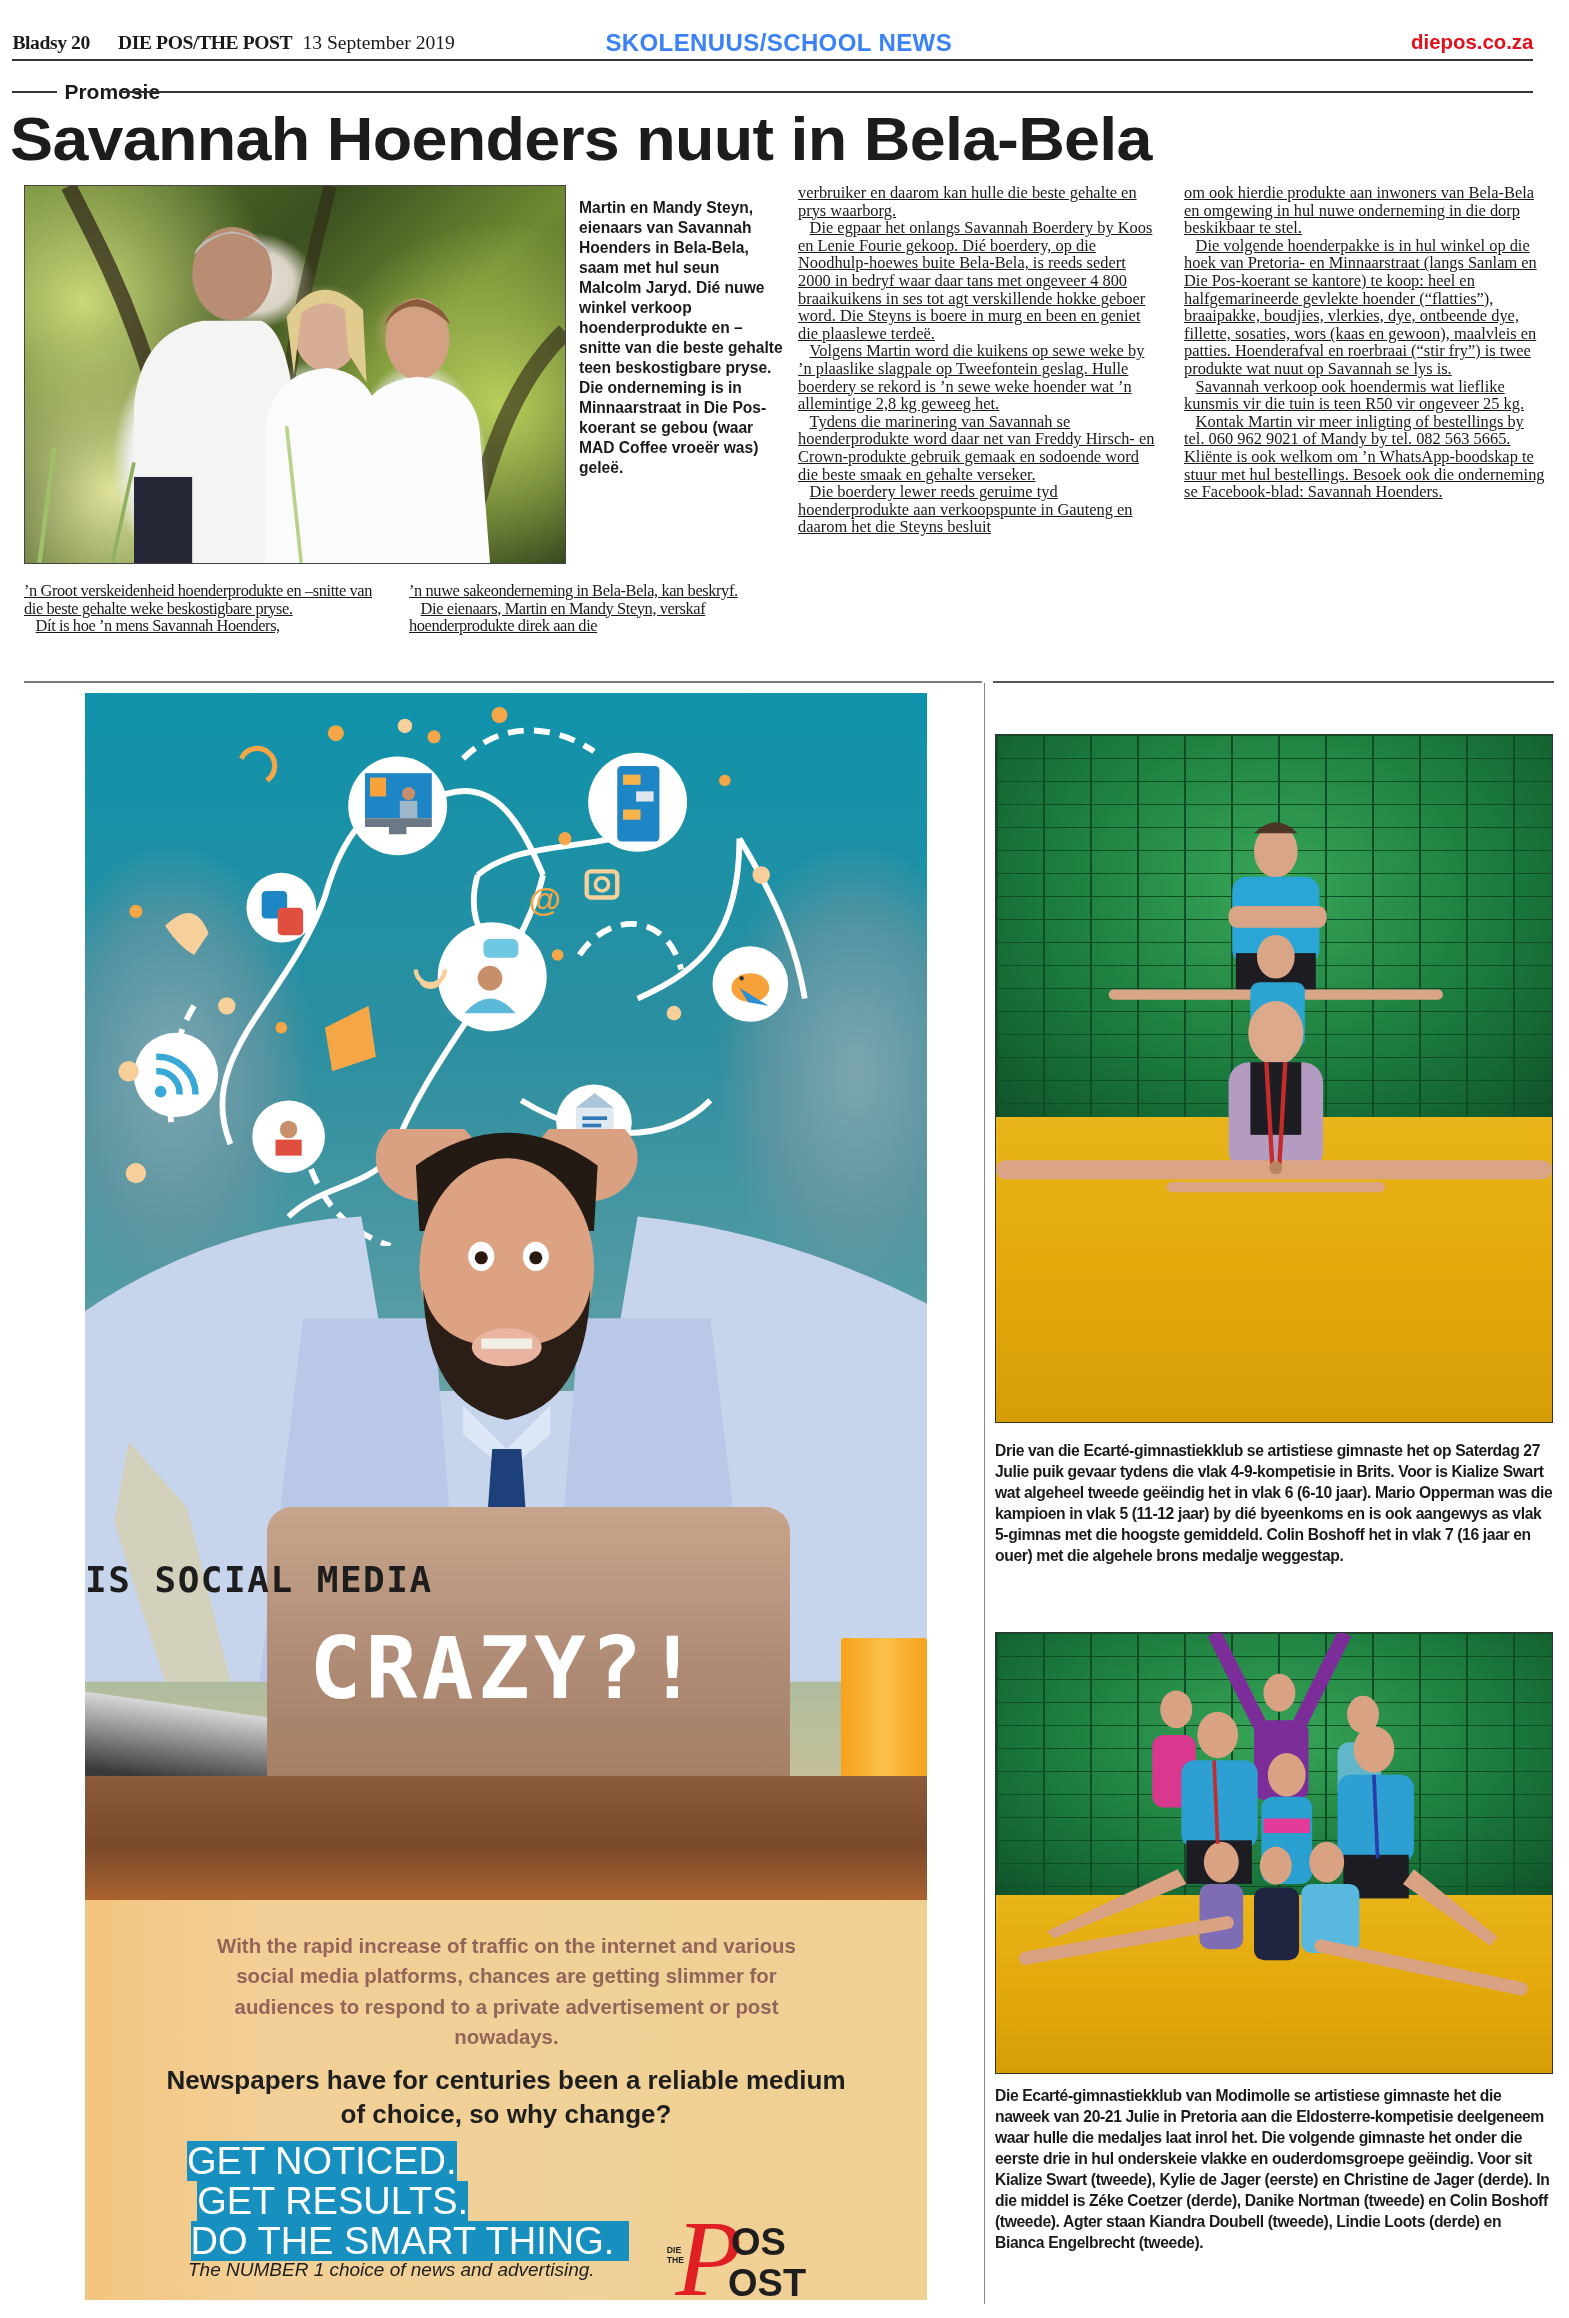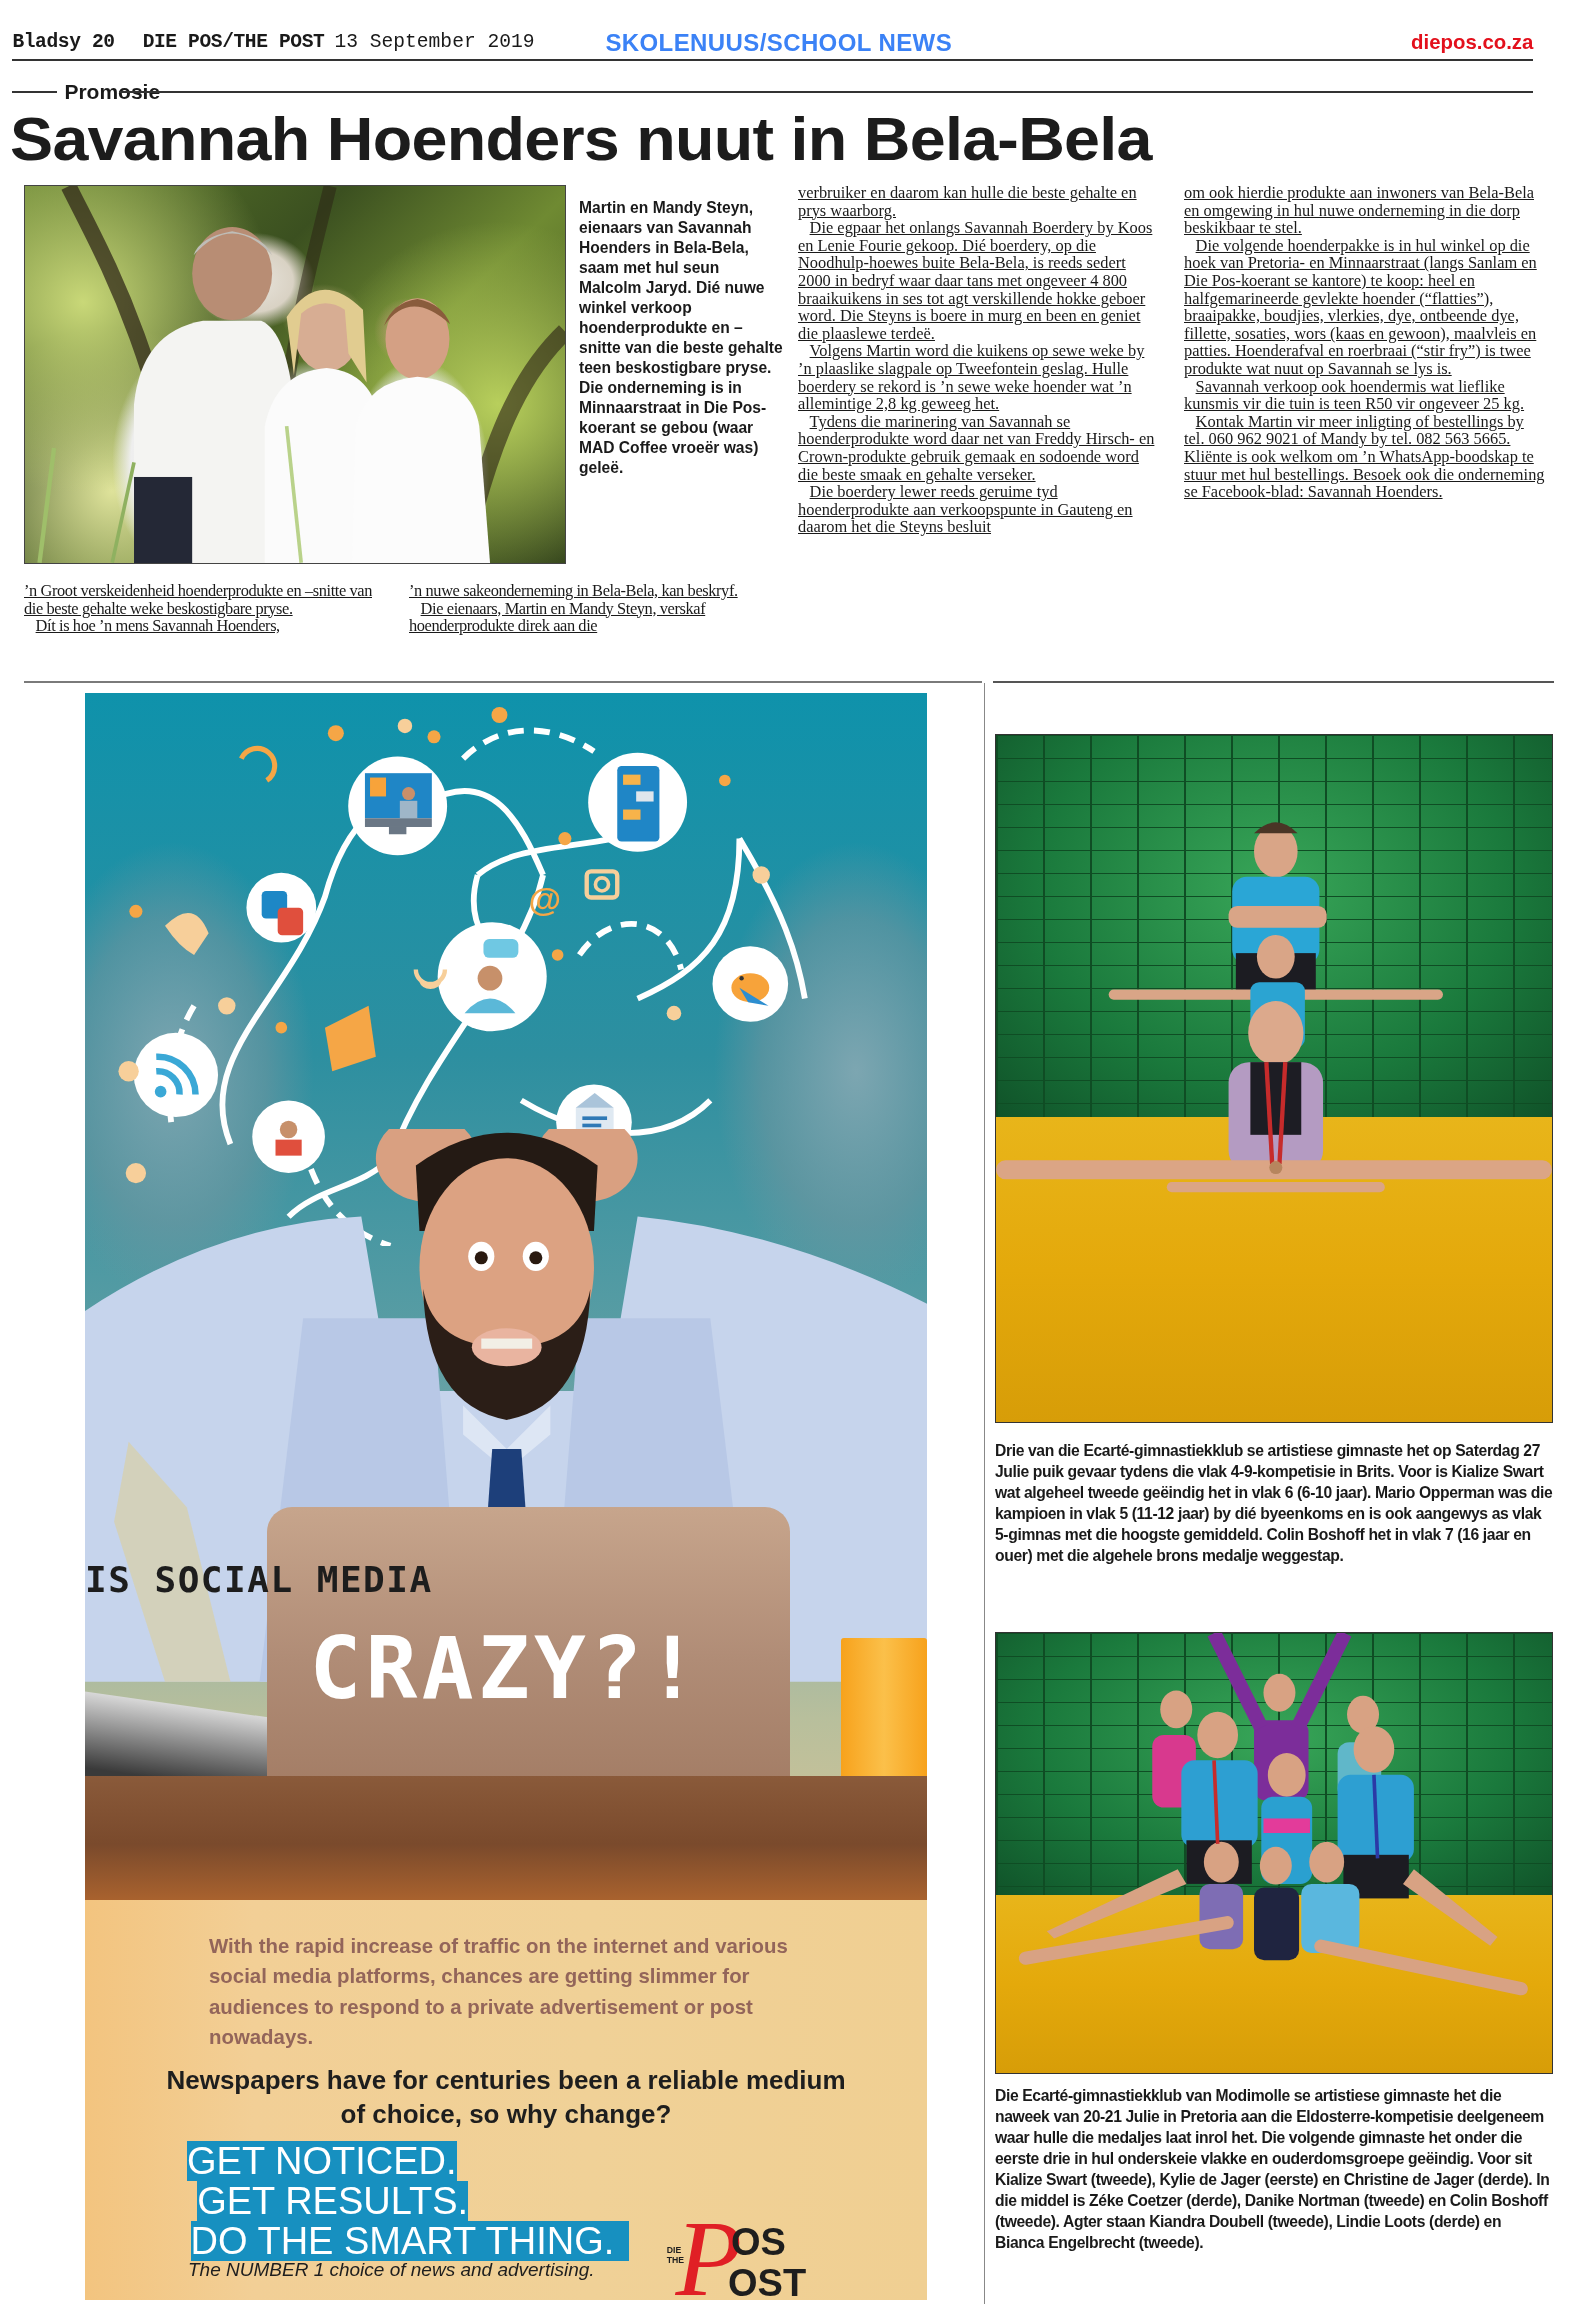--- a/index.html
+++ b/index.html
@@ -1,20 +1,20 @@
 <!DOCTYPE html>
 <html style="font-size:11.6px"><head>
 <meta charset="utf-8">
 <style>
   html, body { margin: 0; padding: 0; background: #ffffff; }
   body { width: 1569px; height: 2319px; position: relative; overflow: hidden; color: #1a1a1a; }
 
   
   .masthead { position: absolute; left: 12.4px; top: 28px; width: 1521px; height: 30.5px; border-bottom: 2.2px solid #333; }
-  .mh-left { position: absolute; left: 0; top: 0; font-family: Liberation Mono, monospace; font-size: 19.6px; line-height: 29px; white-space: nowrap; }
+  .mh-left { position: absolute; left: 0; top: 0; font-family: Liberation Serif, serif; font-size: 19.6px; line-height: 29px; white-space: nowrap; }
   .mh-left b { font-weight: bold; letter-spacing: -0.4px; }
   .mh-page { margin-right: 28px; }
   .mh-paper { margin-right: 10.2px; }
   .mh-date { font-weight: normal; }
   .mh-section { position: absolute; left: 593px; top: 0; font-family: "Liberation Sans", sans-serif; font-weight: bold; font-size: 24px; line-height: 29px; color: #3b82f6; letter-spacing: 0.4px; }
   .mh-site { position: absolute; right: 0; top: 0; font-family: "Liberation Sans", sans-serif; font-weight: bold; font-size: 20.4px; line-height: 29px; color: #e3101c; }
 
   
   .kicker-row { position: absolute; left: 12.4px; top: 79px; width: 1521px; height: 29px; }
   .kicker-line-l { position: absolute; left: 0; top: 12.4px; width: 45px; border-top: 2.2px solid #333; }
@@ -66,21 +66,21 @@
   .ad-net { position: absolute; left: 0; top: 0; }
   .man { position: absolute; left: 0; top: 436px; width: 842px; height: 771px; }
   .laptop { position: absolute; left: 182px; top: 814px; width: 523px; height: 305px; border-radius: 25px 25px 0 0; background: linear-gradient(180deg, #c7a58c 0%, #b08c76 50%, #a17a62 100%); }
   .table-top { position: absolute; left: 0; top: 1083px; width: 842px; height: 124px; background: linear-gradient(180deg, #8a5a3a 0%, #7a4a2c 55%, #a9622e 100%); }
   .juice { position: absolute; left: 756px; top: 945px; width: 86px; height: 145px; background: linear-gradient(90deg, #f7a21c, #fbc04a, #f7a21c); border-radius: 2.9px; }
   .notepad { position: absolute; left: 0; top: 1018px; width: 276px; height: 109px; background: linear-gradient(180deg, #d8d8d8, #3a3a3a 70%); transform: skewY(8deg); }
   .ad-q1 { position: absolute; left: 0; width: 923px; top: 865px; text-align: left; font-family: "DejaVu Sans Mono", monospace; font-weight: bold; font-size: 36px; line-height: 44px; color: #1d1d1d; letter-spacing: 1.5px; }
   .ad-q2 { position: absolute; left: 0; width: 842px; top: 916px; text-align: center; font-family: "DejaVu Sans Mono", monospace; font-weight: bold; font-size: 86px; line-height: 86px; color: #ffffff; letter-spacing: 4.4px; text-shadow: 0 0 1.5px #b08c76; }
 
   .ad-bottom { position: absolute; left: 0; top: 1207px; width: 842px; height: 400px; background: linear-gradient(90deg, #f3c47f 0%, #f2cf96 20%, #f0d197 60%, #f0cf92 100%); }
-  .ad-para { position: absolute; left: 124px; width: 595px; top: 30.5px; text-align: left; font-family: "Liberation Sans", sans-serif; font-weight: bold; font-size: 20.4px; line-height: 30.5px; color: #93655a; }
+  .ad-para { position: absolute; left: 124px; width: 595px; top: 30.5px; text-align: center; font-family: "Liberation Sans", sans-serif; font-weight: bold; font-size: 20.4px; line-height: 30.5px; color: #93655a; }
   .ad-strong { position: absolute; left: 80px; width: 682px; top: 163px; text-align: center; font-family: "Liberation Sans", sans-serif; font-weight: bold; font-size: 26px; line-height: 34px; color: #1e1e1e; }
   .cta { position: absolute; left: 102px; top: 241px; width: 305px; }
   .cta-line { display: block; background: #1790c0; color: #fff; font-family: "Liberation Sans", sans-serif; font-size: 38px; line-height: 40px; padding: 0 0; white-space: nowrap; width: fit-content; }
   .cta-line.l2 { margin-left: 10.2px; }
   .cta-line.l3 { margin-left: 3.6px; }
   .ad-tagline { position: absolute; left: 103px; top: 359px; font-family: "Liberation Sans", sans-serif; font-style: italic; font-size: 19px; line-height: 22px; color: #1e1e1e; }
   .logo { position: absolute; left: 573px; top: 320px; width: 153px; height: 86px; }
   .logo-p { position: absolute; left: 17.4px; top: -16px; font-family: "Liberation Serif", serif; font-style: italic; font-size: 109px; line-height: 109px; color: #e01f25; }
   .logo-dt { position: absolute; left: 8.7px; top: 26px; font-family: "Liberation Sans", sans-serif; font-weight: bold; font-size: 8.7px; line-height: 9.5px; color: #1e1e1e; }
   .logo-os { position: absolute; left: 73px; top: 4.4px; font-family: "Liberation Sans", sans-serif; font-weight: bold; font-size: 38px; line-height: 36px; color: #1e1e1e; }

